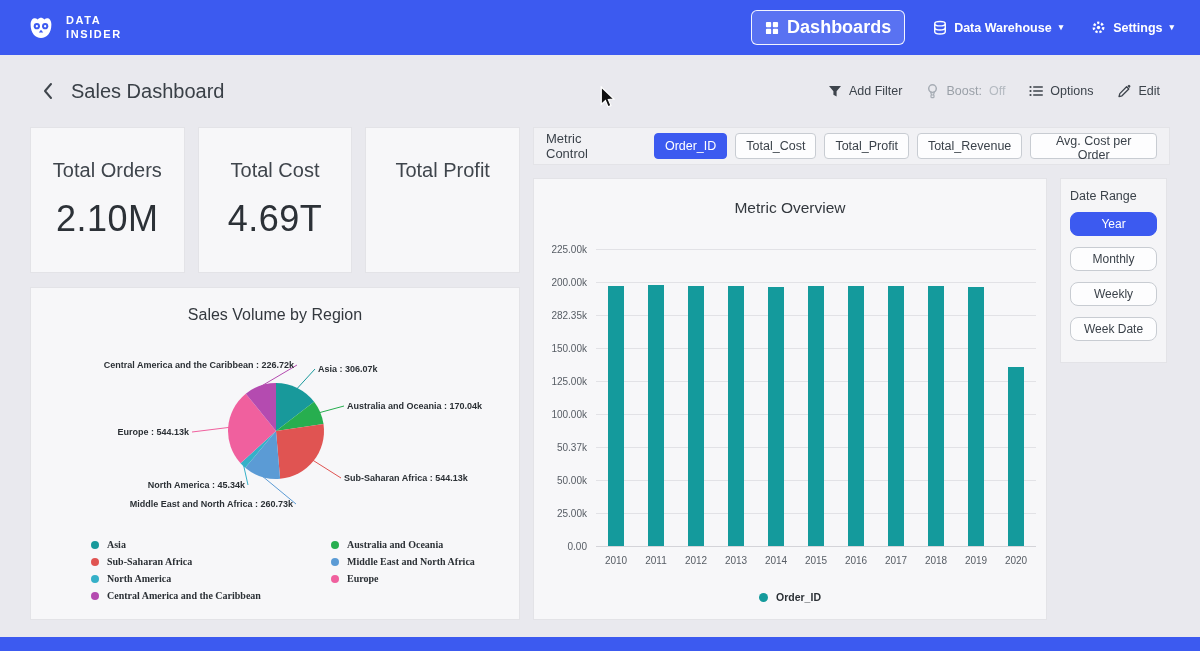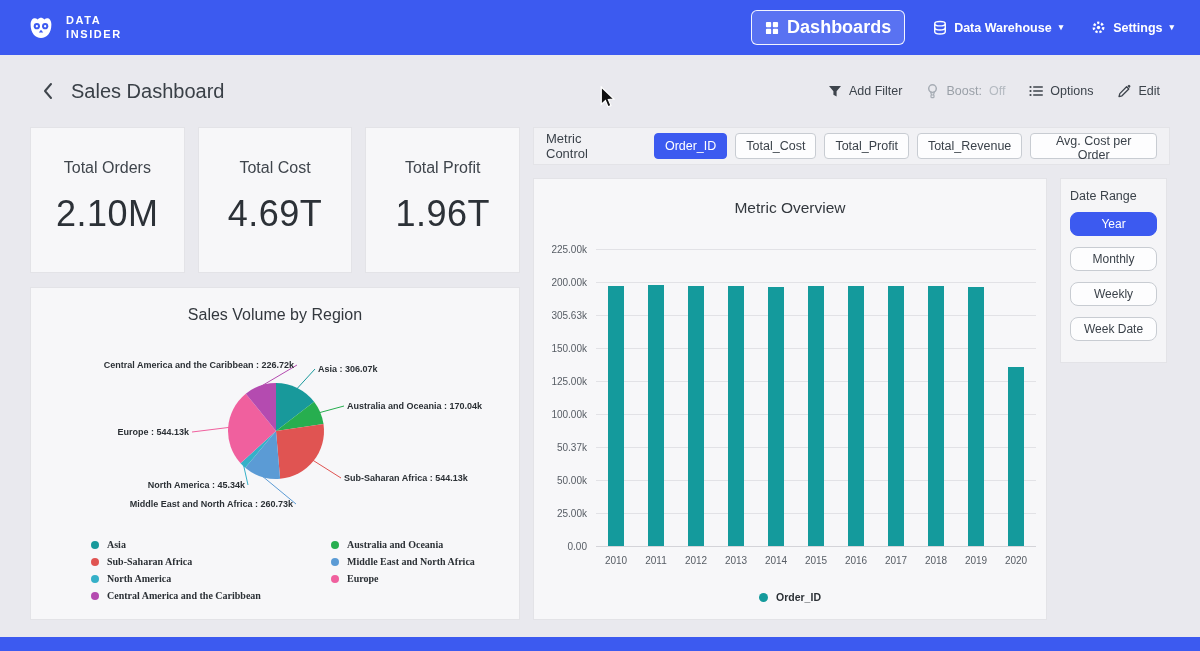--- a/index.html
+++ b/index.html
@@ -26,21 +26,21 @@
   .boost-label{color:#9aa0a8;}
   .boost-value{color:#b4bac1;}
 
   
   .content{position:absolute;top:127px;left:30px;right:30px;display:flex;gap:13px;}
   .card{background:#f7f7f9;border:1px solid #e3e3e7;box-sizing:border-box;}
 
   .left-col{width:490px;flex:none;display:flex;flex-direction:column;gap:14px;}
   .kpi-row{display:flex;gap:13px;}
   .kpi-card{flex:1;height:146px;display:flex;flex-direction:column;align-items:center;padding-top:31px;}
-  .kpi-label{font-size:16px;color:#3f454c;font-weight:500;}
+  .kpi-label{font-size:20px;color:#3f454c;font-weight:500;}
   .kpi-value{font-size:36px;color:#2c3137;font-weight:500;margin-top:16px;letter-spacing:.5px;}
 
   .pie-card{height:333px;position:relative;}
   .pie-title{text-align:center;margin-top:18px;font-size:16px;color:#33383e;font-weight:500;}
   #pie-svg{display:block;margin-top:4px;overflow:visible;}
   .pie-label{font-size:9px;font-weight:bold;fill:#2b3035;font-family:"Liberation Sans",sans-serif;}
   .pie-legend{display:grid;grid-template-rows:repeat(4,15px);grid-auto-flow:column;column-gap:26px;row-gap:2px;margin:4px 0 0 60px;}
   .legend-item{display:flex;align-items:center;gap:8px;cursor:pointer;font-family:Liberation Serif, serif;}
   .legend-item .dot{width:8px;height:8px;border-radius:50%;flex:none;}
   .legend-item span:last-child{font-size:10px;font-weight:bold;color:#2b3035;white-space:nowrap;}
@@ -173,21 +173,20 @@
         <div class="card kpi-card">
           <div class="kpi-label">Total Orders</div>
           <div class="kpi-value">2.10M</div>
         </div>
         <div class="card kpi-card">
           <div class="kpi-label">Total Cost</div>
           <div class="kpi-value">4.69T</div>
         </div>
         <div class="card kpi-card">
           <div class="kpi-label">Total Profit</div>
-          <div class="kpi-value">1.96T</div>
         </div>
       </div>
 
       <div class="card pie-card">
         <div class="pie-title">Sales Volume by Region</div>
         <svg id="pie-svg" width="490" height="205" viewBox="0 0 490 205">
             <path d="M245,103 L245.0,55.0 A48,48 0 0 1 283.1,73.8 Z" fill="#18999b"></path>
             <line x1="265.8" y1="60.9" x2="284" y2="41" stroke="#18999b" stroke-width="1"></line>
             <text x="287" y="44" text-anchor="start" class="pie-label">Asia : 306.07k</text>
             <path d="M245,103 L283.1,73.8 A48,48 0 0 1 292.5,96.1 Z" fill="#27ae4f"></path>
@@ -256,21 +255,21 @@
 
       <div class="right-row">
         <div class="card chart-card">
           <div class="chart-title">Metric Overview</div>
           <div class="plot" id="bar-plot">
               <div class="gridline" style="top: 0px;"></div>
               <div class="ytick" style="top: 0px;">225.00k</div>
               <div class="gridline" style="top: 33px;"></div>
               <div class="ytick" style="top: 33px;">200.00k</div>
               <div class="gridline" style="top: 66px;"></div>
-              <div class="ytick" style="top: 66px;">305.63k</div>
+              <div class="ytick" style="top: 66px;">282.35k</div>
               <div class="gridline" style="top: 99px;"></div>
               <div class="ytick" style="top: 99px;">150.00k</div>
               <div class="gridline" style="top: 132px;"></div>
               <div class="ytick" style="top: 132px;">125.00k</div>
               <div class="gridline" style="top: 165px;"></div>
               <div class="ytick" style="top: 165px;">100.00k</div>
               <div class="gridline" style="top: 198px;"></div>
               <div class="ytick" style="top: 198px;">50.37k</div>
               <div class="gridline" style="top: 231px;"></div>
               <div class="ytick" style="top: 231px;">50.00k</div>

